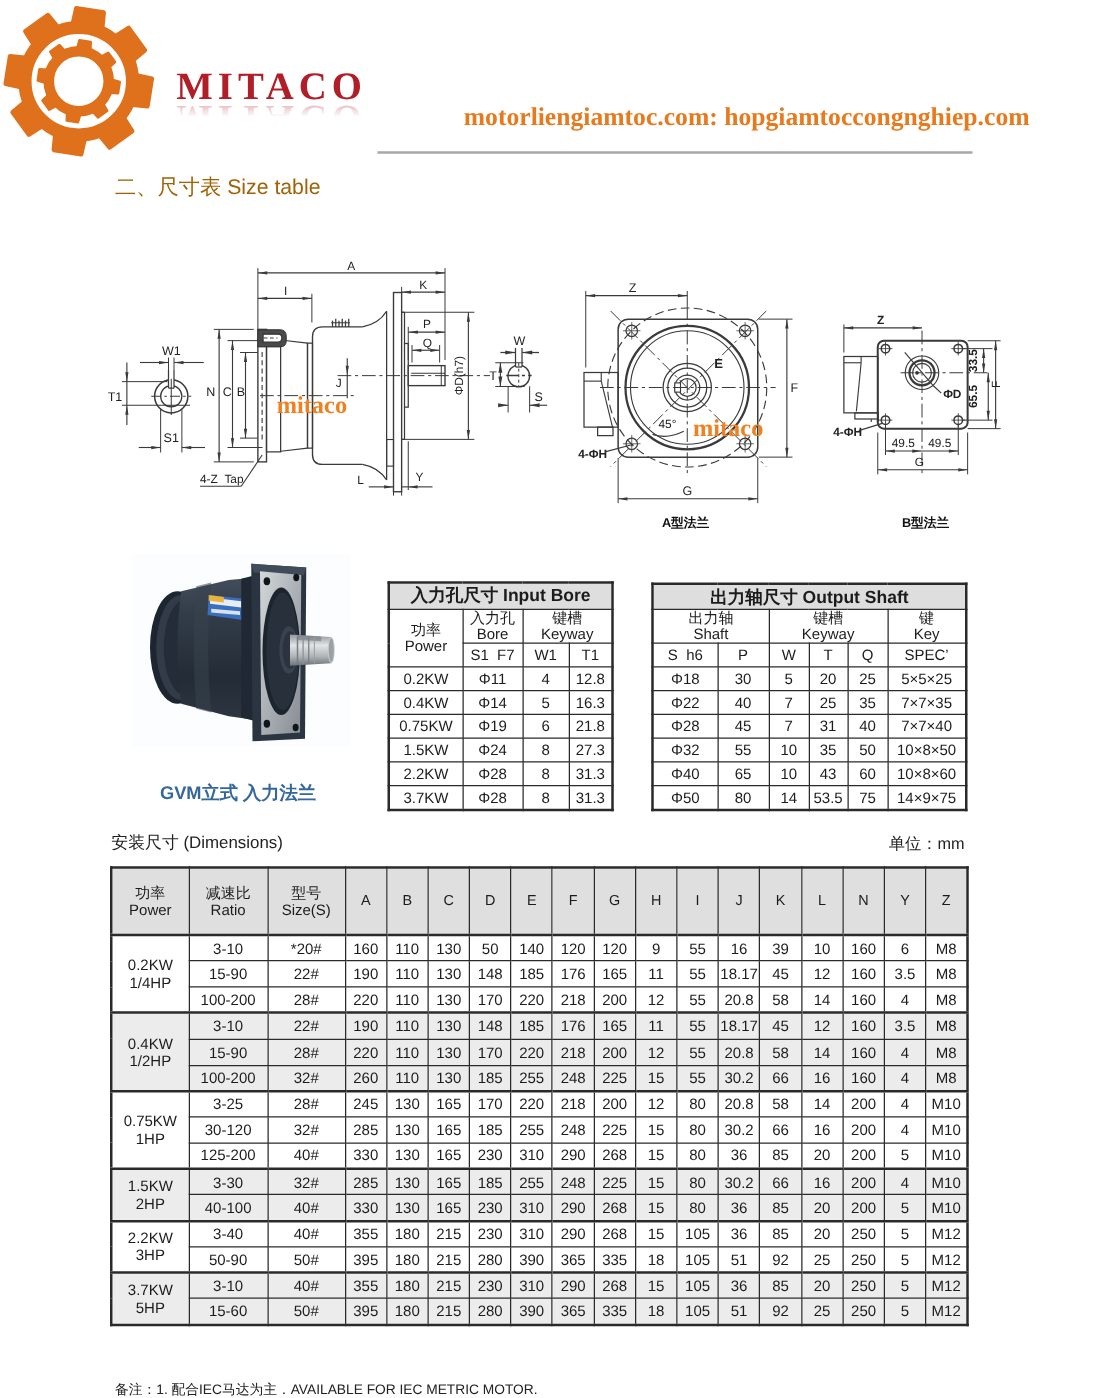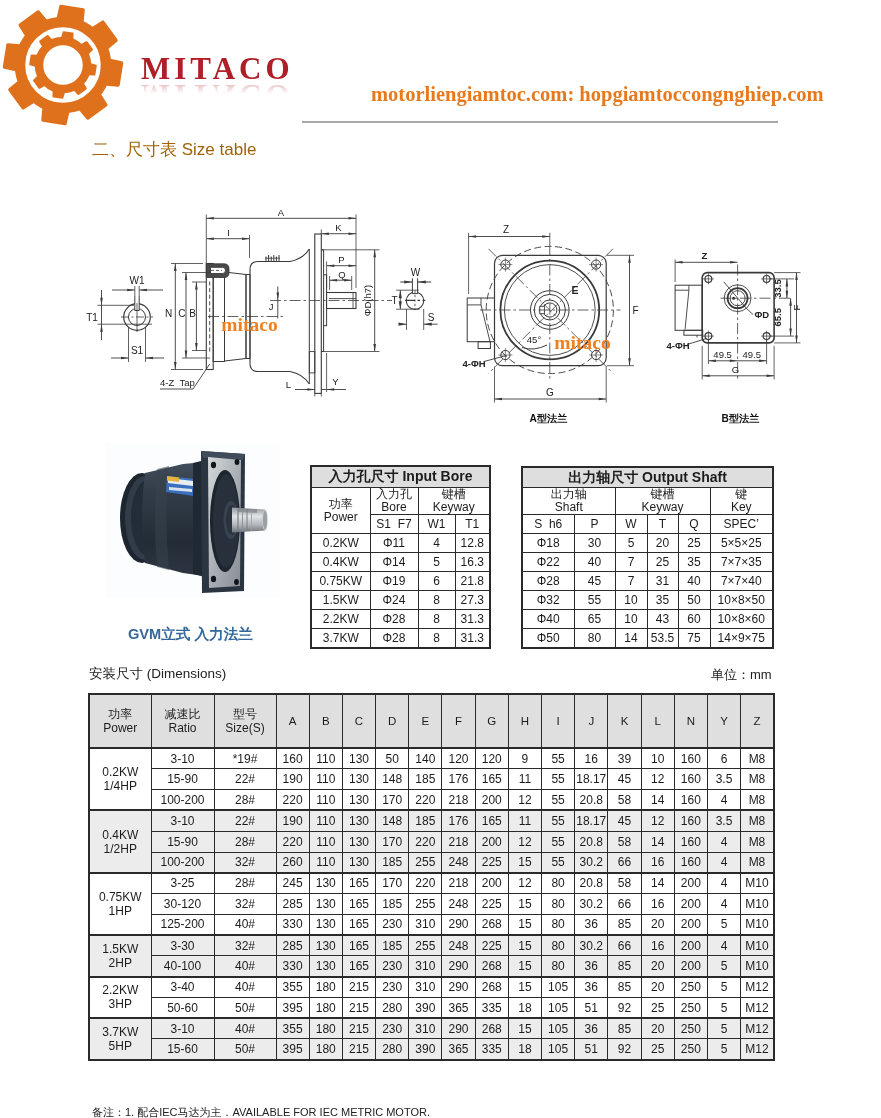--- a/index.html
+++ b/index.html
@@ -574,21 +574,21 @@
           <td class="hd">J</td>
           <td class="hd">K</td>
           <td class="hd">L</td>
           <td class="hd">N</td>
           <td class="hd">Y</td>
           <td class="hd">Z</td>
         </tr>
 <tr class="gs" style="height:20.78px">
           <td rowspan="3">0.2KW<br>1/4HP</td>
           <td>3-10</td>
-          <td>*19#</td>
+          <td>*20#</td>
           <td>160</td>
           <td>110</td>
           <td>130</td>
           <td>50</td>
           <td>140</td>
           <td>120</td>
           <td>120</td>
           <td>9</td>
           <td>55</td>
           <td>16</td>
@@ -805,21 +805,21 @@
           <td>15</td>
           <td>105</td>
           <td>36</td>
           <td>85</td>
           <td>20</td>
           <td>250</td>
           <td>5</td>
           <td>M12</td>
         </tr>
 <tr style="height:20.78px">
-          <td>50-60</td>
+          <td>50-90</td>
           <td>50#</td>
           <td>395</td>
           <td>180</td>
           <td>215</td>
           <td>280</td>
           <td>390</td>
           <td>365</td>
           <td>335</td>
           <td>18</td>
           <td>105</td>

